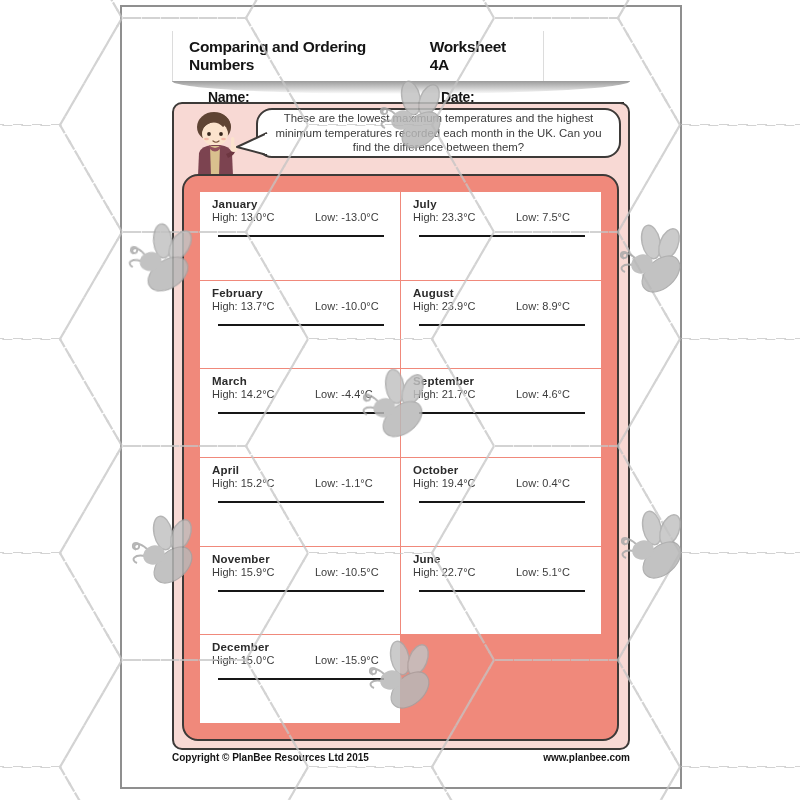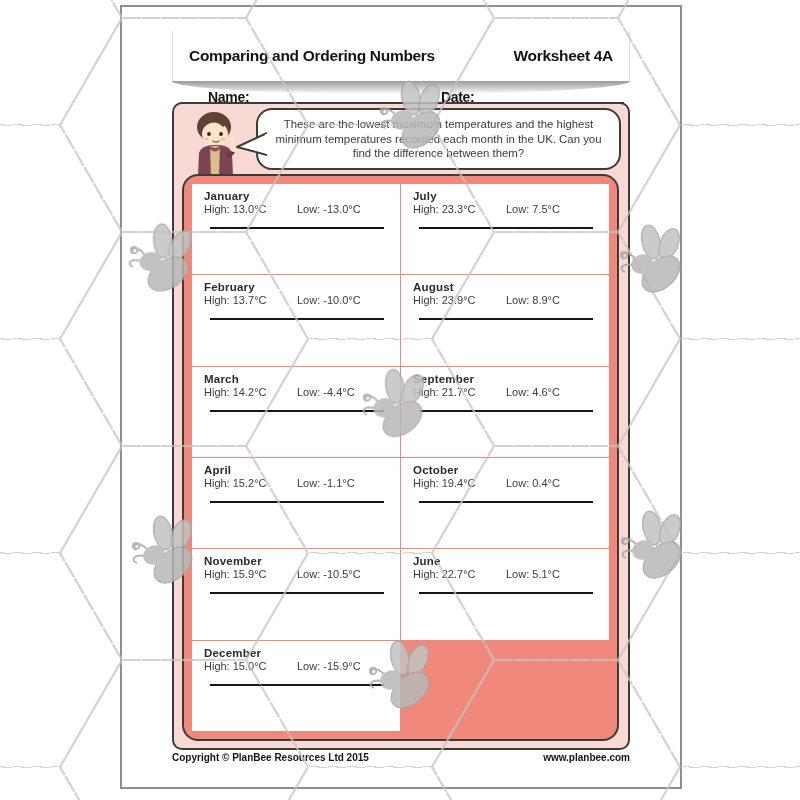--- a/index.html
+++ b/index.html
@@ -4,59 +4,59 @@
 <style>
   html,body{margin:0;padding:0;}
   body{width:800px;height:800px;overflow:hidden;background:#ffffff;
        font-family:"Liberation Sans", sans-serif;}
   .stage{position:relative;width:800px;height:800px;background:#fff;}
 
   
   .page{position:absolute;left:120px;top:5px;width:562px;height:784px;
         background:#fff;border:2px solid #8f8f8f;box-sizing:border-box;}
 
-  .title-panel{position:absolute;left:50px;top:24px;width:458px;height:50px;
+  .title-panel{position:absolute;left:50px;top:24px;width:372px;height:50px;
         background:#fff;border-left:1px solid #dcdcdc;border-right:1px solid #dcdcdc;
         display:flex;align-items:center;justify-content:space-between;
         padding:0 16px;box-sizing:border-box;}
   .title-main,.title-ws{font-weight:700;font-size:15.5px;color:#141414;letter-spacing:-0.3px;}
   .title-shadow{position:absolute;left:50px;top:74px;width:458px;height:13px;
         background:linear-gradient(#9a9a9a,#cfcfcf 55%,rgba(255,255,255,0));
         border-radius:0 0 50% 50% / 0 0 100% 100%;}
 
   .name-date{position:absolute;left:50px;top:82px;width:458px;height:16px;
         display:flex;align-items:flex-end;font-weight:700;font-size:14px;color:#141414;}
   .nd-label{flex:0 0 auto;letter-spacing:-0.3px;margin-left:36px;}
   .nd-line{flex:1 1 auto;border-bottom:1.6px solid #222;margin:0 6px 2px 6px;height:12px;}
 
   
   .pink-box{position:absolute;left:50px;top:95px;width:458px;height:648px;
         background:var(--pink,#f8d9d4);border:2px solid #3d3a38;border-radius:10px;
         box-sizing:border-box;}
 
   .intro{position:absolute;left:0;top:0;right:0;height:70px;}
   .character{position:absolute;left:8px;top:2px;width:70px;height:70px;}
-  .bubble{position:absolute;left:82px;right:7px;top:4px;height:62px;
+  .bubble{position:absolute;left:82px;right:7px;top:4px;height:50px;
         background:#fff;border:2px solid #3d3a38;border-radius:16px;
         display:flex;align-items:center;justify-content:center;
         padding:18px 16px;box-sizing:border-box;}
   .bubble-text{font-size:11.4px;line-height:1.3;color:#3a3a3a;text-align:center;}
   .tail{position:absolute;left:60px;top:26px;width:34px;height:28px;z-index:2;}
 
   
   .grid-box{position:absolute;left:8px;right:9px;top:70px;bottom:7px;
         background:var(--salmon,#f0897b);border:2px solid #3d3a38;border-radius:16px;
-        padding:8px;box-sizing:border-box;
+        padding:16px;box-sizing:border-box;
         display:grid;grid-template-columns:1fr 1fr;grid-template-rows:repeat(6,1fr);
         gap:1px;}
   .cell{background:#fff;padding:6px 10px 0 12px;box-sizing:border-box;overflow:hidden;}
   .cell .month{font-weight:700;font-size:11.5px;color:#2b2b2b;letter-spacing:0.2px;}
   .hl-row{display:flex;margin-top:1px;font-size:11px;color:#3c3c3c;}
   .hl-row .high{flex:0 0 50%;}
-  .hl-row .low{flex:1 1 auto;}
+  .hl-row .low{flex:1 1 auto;margin-left:14px;}
   .answer-line{border-top:2px solid #161616;margin:12px 6px 0 6px;height:0;}
 
   
   .footer{position:absolute;left:50px;top:745px;width:458px;
         display:flex;justify-content:space-between;
         font-weight:700;font-size:10px;color:#141414;}
 
   
   .overlay{position:absolute;left:0;top:0;width:800px;height:800px;
         pointer-events:none;z-index:10;}

